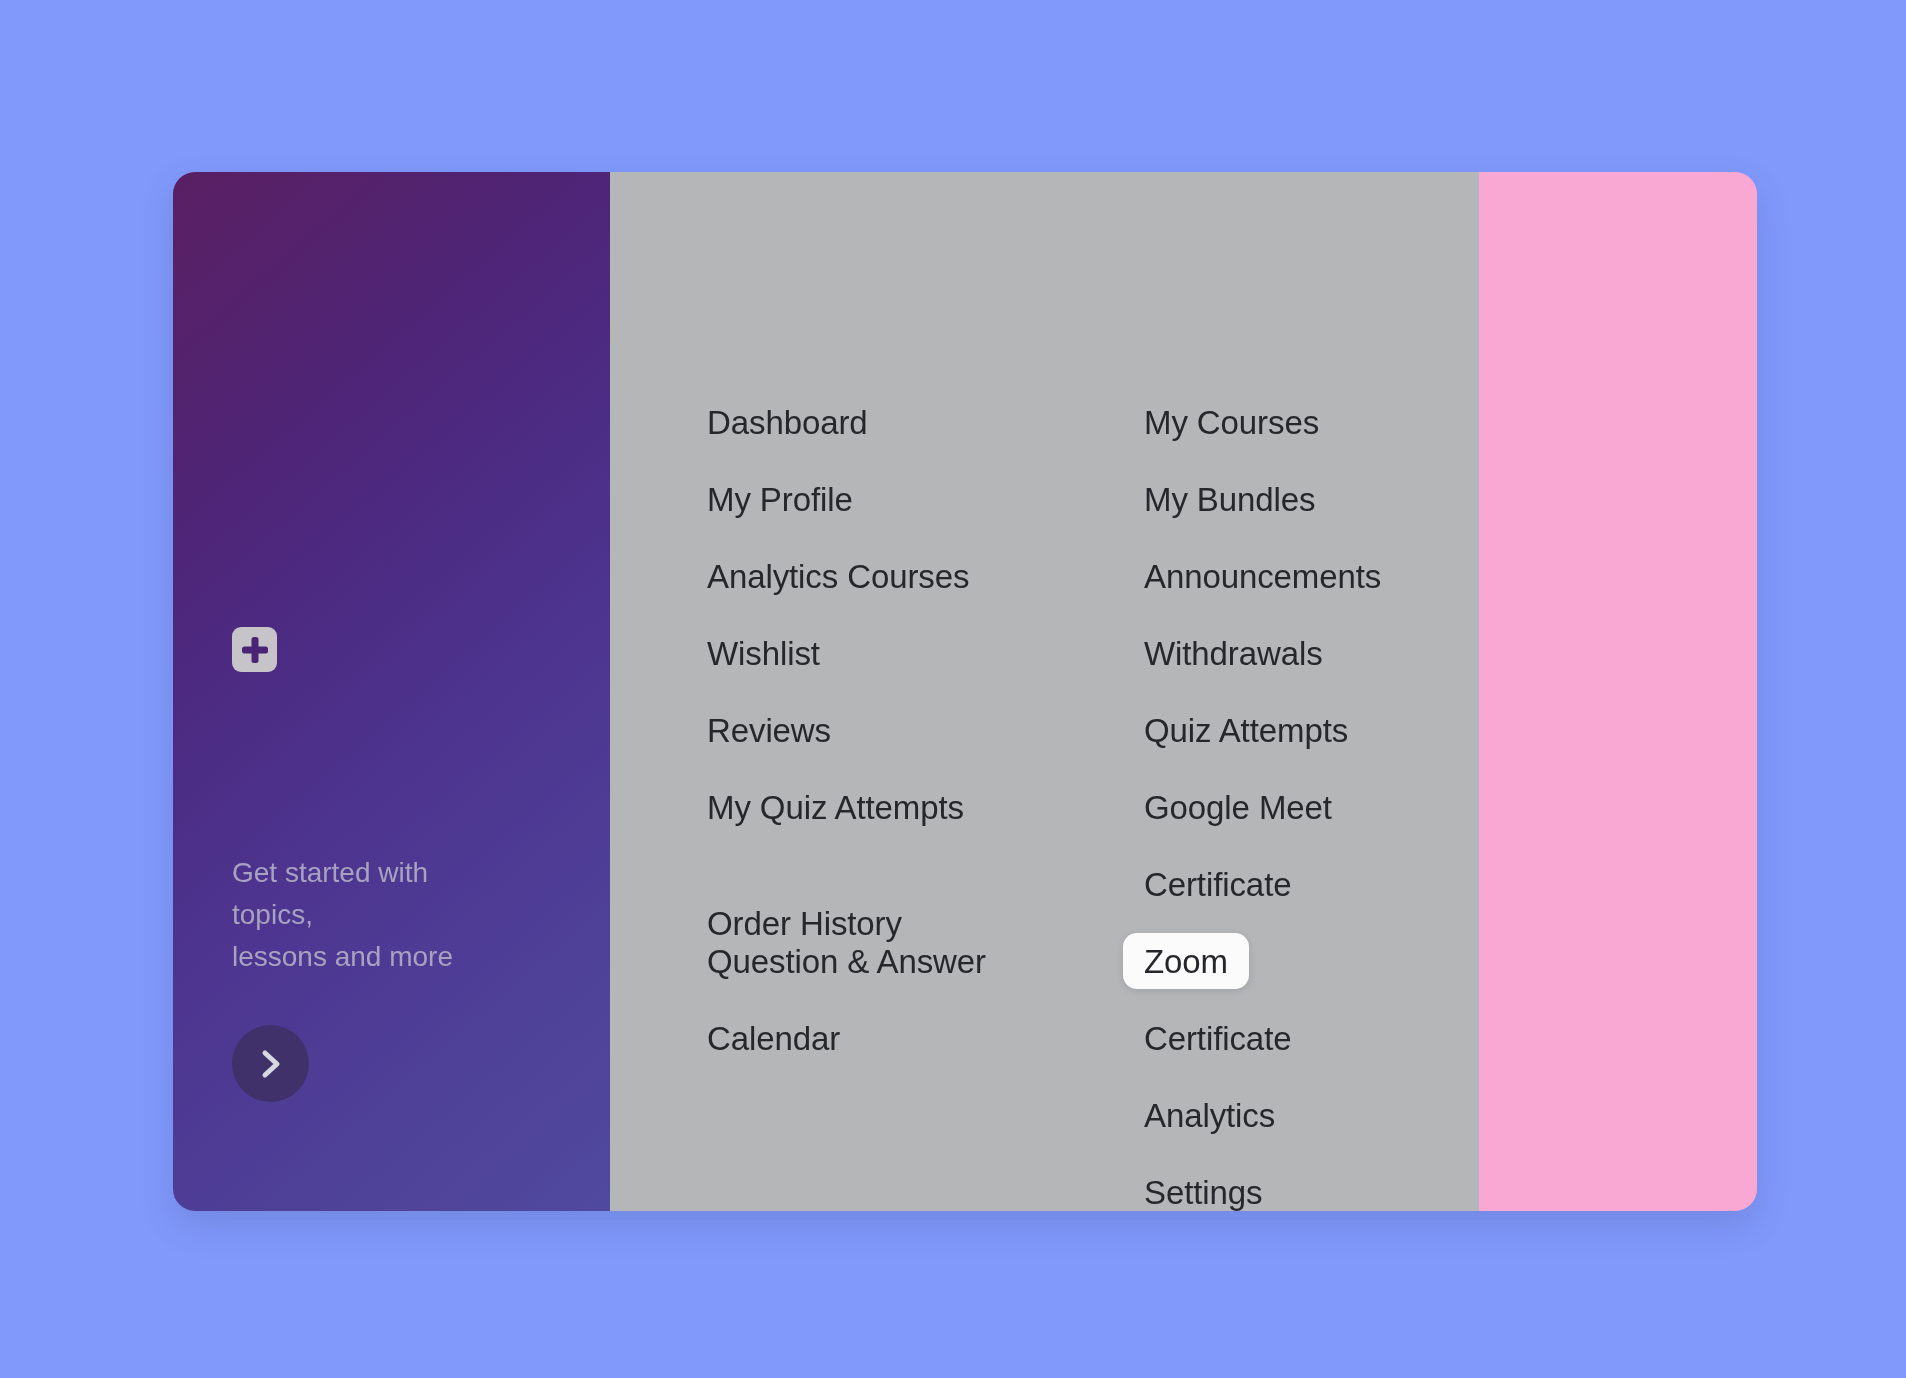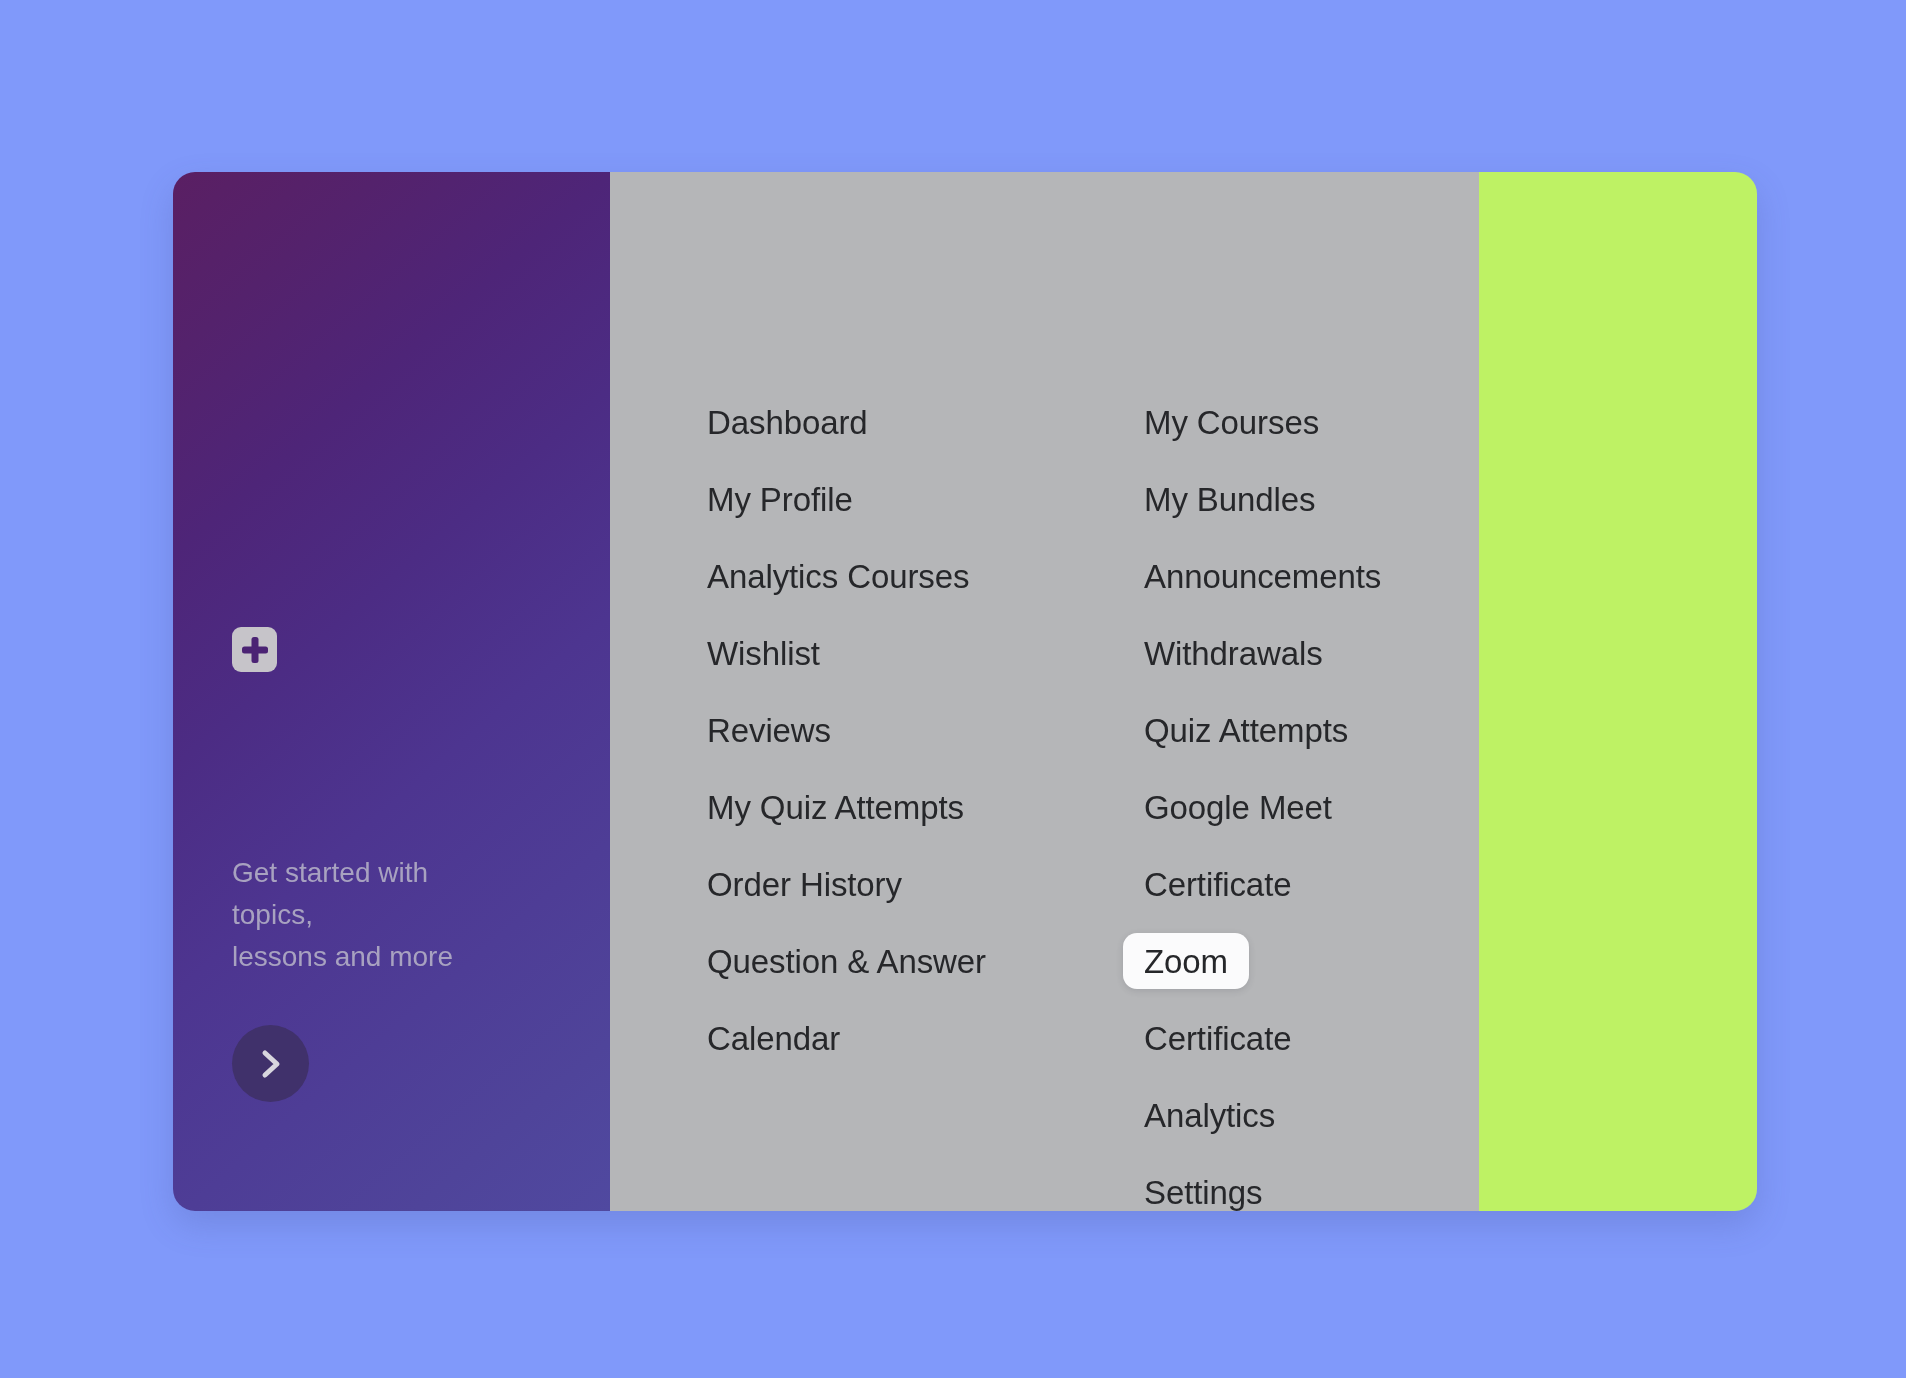--- a/index.html
+++ b/index.html
@@ -110,21 +110,21 @@
     display: flex;
     align-items: center;
     justify-content: center;
   }
   #promo-next-button svg { display: block; }
 
   
   #menu-panel {
     position: relative;
     flex: 1 1 auto;
-    background: #bef264;
+    background: #f9a8d4;
   }
   
   #menu-panel-band {
     position: absolute;
     left: 0;
     top: 0;
     width: 869px;
     height: 100%;
     background: #b5b6b8;
     pointer-events: none;
@@ -200,21 +200,21 @@
         </button>
         <button class="menu-item" style="top: 453px; text-align: right;">
           <span>Wishlist</span>
         </button>
         <button class="menu-item" style="top: 530px;">
           <span>Reviews</span>
         </button>
         <button class="menu-item" style="top: 607px;">
           <span>My Quiz Attempts</span>
         </button>
-        <button class="menu-item" style="top: 684px; justify-content: center;">
+        <button class="menu-item" style="top: 723px; justify-content: center;">
           <span>Order History</span>
         </button>
         <button class="menu-item" style="top: 761px;">
           <span>Question &amp; Answer</span>
         </button>
         <button class="menu-item" style="top: 838px;">
           <span>Calendar</span>
         </button>
       </nav>
     <nav class="menu-column" id="menu-column-right">

